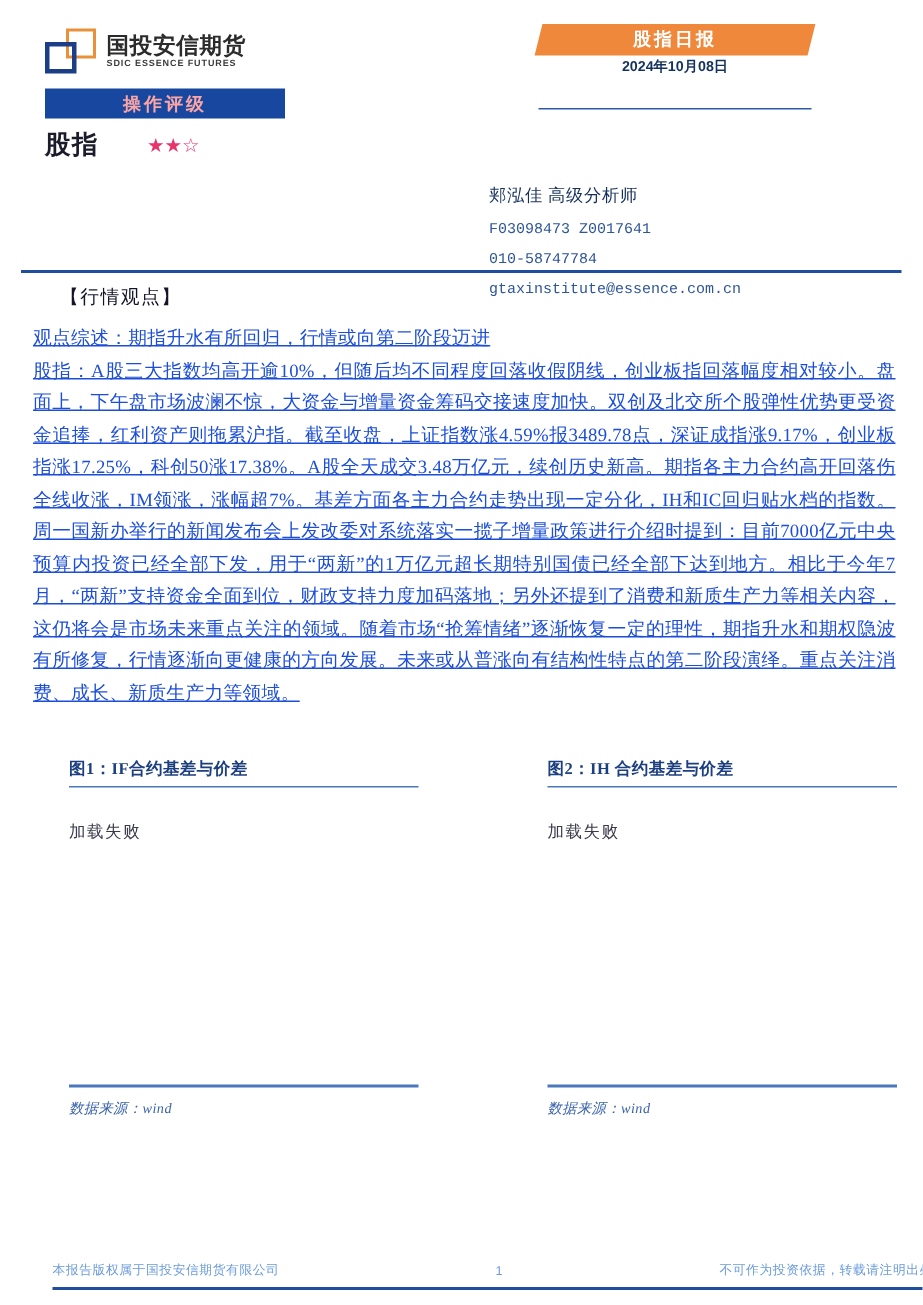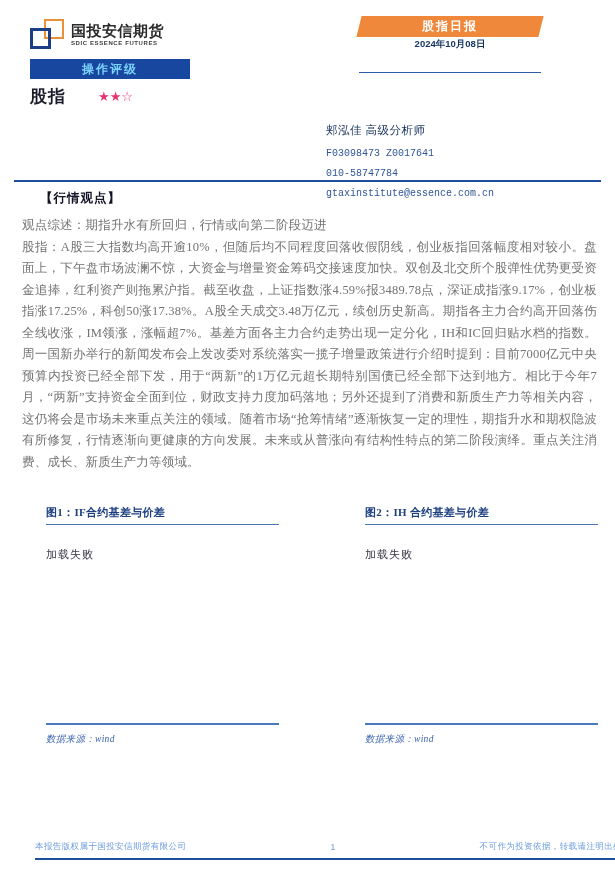--- a/index.html
+++ b/index.html
@@ -82,21 +82,21 @@
     margin-top: 2px;
   }
 
   .rating-bar {
     position: absolute;
     left: 30px;
     top: 59px;
     width: 160px;
     height: 20px;
     background: #17479e;
-    color: #7dd3fc;
+    color: #fca5a5;
     font-family: "Liberation Serif", "DejaVu Serif", serif;
     font-weight: 700;
     font-size: 12px;
     letter-spacing: 2px;
     display: flex;
     align-items: center;
     justify-content: center;
   }
 
   .rating-row {
@@ -194,35 +194,36 @@
     height: 2px;
     background: #1f4e9c;
   }
 
   
   .section-heading {
     position: absolute;
     left: 40px;
     top: 190px;
     font-size: 12.5px;
-    font-weight: 700;
+    font-weight: 400;
     color: #141428;
     letter-spacing: 1px;
   }
 
   .body-copy {
     position: absolute;
     left: 22px;
     top: 215px;
     width: 575px;
     font-size: 12.5px;
-    color: #737373;
+    color: #1d4ed8;
     line-height: 21.5px;
     letter-spacing: 0.2px;
     text-align: justify;
+    text-decoration: underline;
   }
   .body-copy p {
     margin: 0 0 0 0;
   }
   .body-copy p + p { margin-top: 0px; }
 
   
   .figures {
     position: absolute;
     left: 18px;

